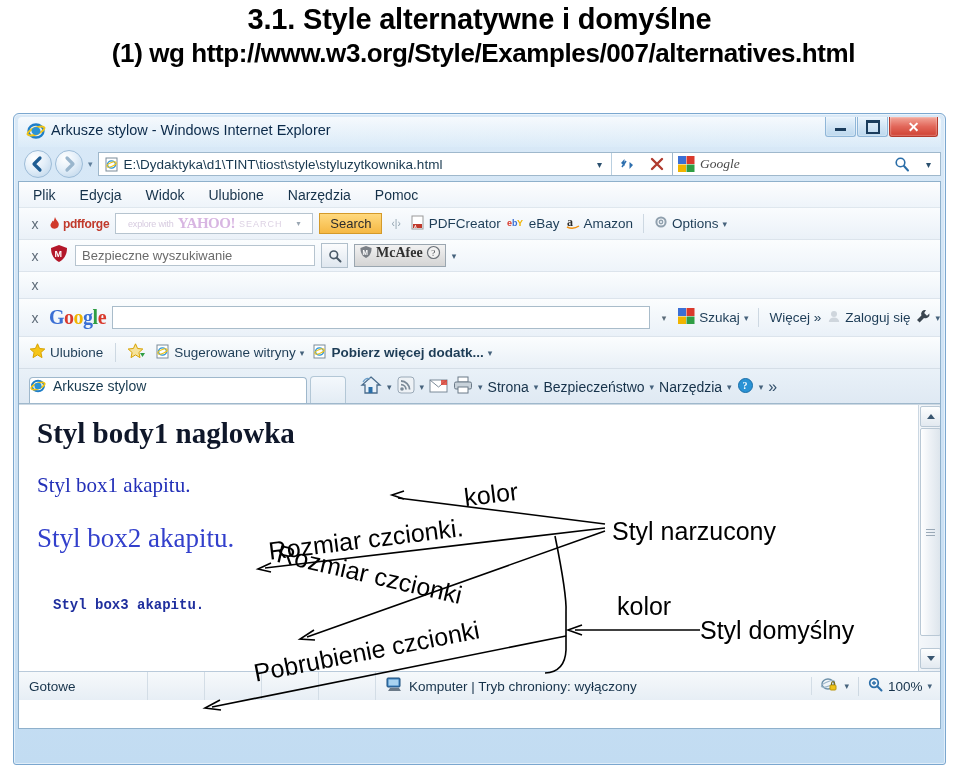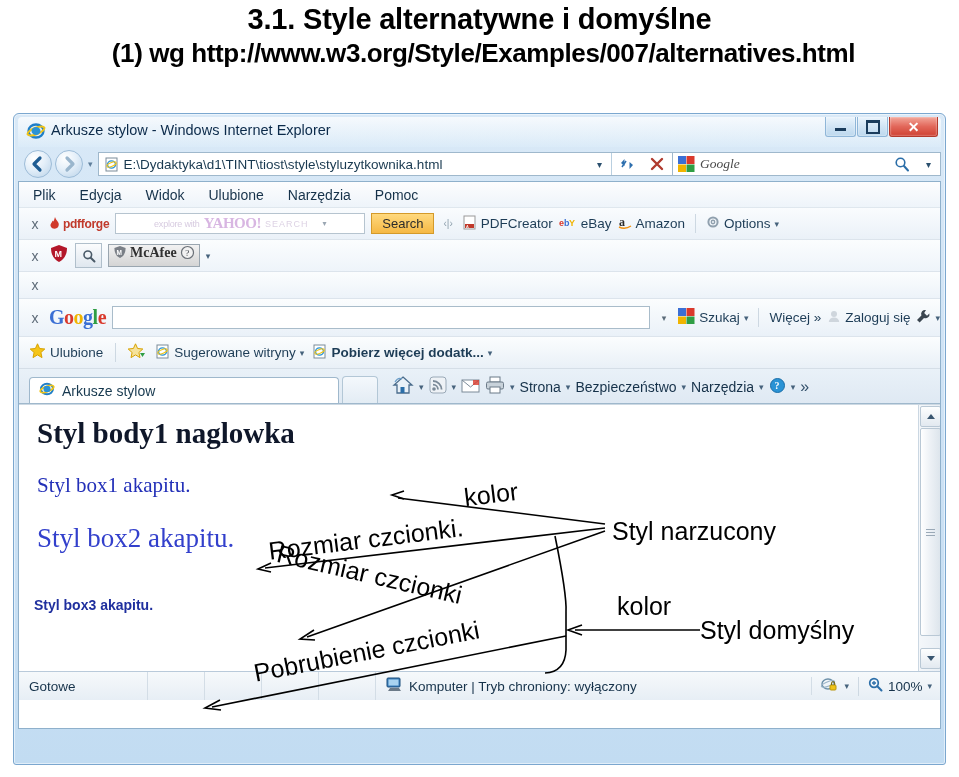--- a/index.html
+++ b/index.html
@@ -153,21 +153,21 @@
     height: 31px; display:flex; align-items:center;
     background: linear-gradient(to bottom,#fafcfe,#eaf1f8);
     border-bottom: 1px solid #dce4ec;
     padding-left: 8px; gap: 6px;
   }
   .tb-x { font-size:14px;color:#5e6b78; width:16px;text-align:center;cursor:default;}
   .pdfforge-mark { display:flex;align-items:center;gap:2px;}
   .pf-flame { width:12px;height:14px;}
   .pf-text { font-size:12px;color:#c0392b;font-weight:bold;letter-spacing:-0.3px;}
   .yahoo-field {
-    width: 250px;height:21px;background:#fff;border:1px solid #b6c4cf;
+    width: 198px;height:21px;background:#fff;border:1px solid #b6c4cf;
     display:flex;align-items:center;justify-content:center;gap:4px;box-sizing:border-box;
   }
   .yh-expl { font-size:9px;color:#d7cbe0;letter-spacing:-0.2px;}
   .yh-logo { font-size:15px;font-weight:bold;color:#d8b6e2;font-family:"Liberation Serif",serif;letter-spacing:-0.5px;}
   .yh-srch { font-size:9px;color:#ddd2e4;letter-spacing:1px;}
   .yh-caret{ font-size:8px;color:#9aa6b2;margin-left:10px;}
   .search-btn {
     height:21px; padding:0 10px; background: linear-gradient(to bottom,#ffd97e,#f5b844);
     border:1px solid #d49a2a; font-size:13px;color:#2b2b2b;
     display:flex;align-items:center; box-sizing:border-box;
@@ -214,22 +214,22 @@
     padding-left:10px;gap:8px;
   }
 
   .tab-row {
     height:34px;display:flex;align-items:flex-end;
     background:linear-gradient(to bottom,#e9f1f8,#dfe9f3);
     border-bottom:1px solid #9fb8cc;
     padding-left:10px;
   }
   .tab {
-    height:26px;width:310px;background:#fff;border:1px solid #9fb8cc;border-bottom:none;
-    border-radius:4px 4px 0 0;display:flex;align-items:center;gap:7px;padding-left:9px;box-sizing:border-box;
+    height:26px;width:278px;background:#fff;border:1px solid #9fb8cc;border-bottom:none;
+    border-radius:4px 4px 0 0;display:flex;gap:7px;box-sizing:border-box;
   }
   .tab-label { font-size:14px;color:#17394f;}
   .tab-new { height:26px;width:34px;background:linear-gradient(to bottom,#f4f8fc,#e3ecf4);border:1px solid #b3c7d6;border-bottom:none;border-radius:4px 4px 0 0;margin-left:3px;}
   .cmdbar { display:flex;align-items:center;gap:5px;margin-left:14px;padding-bottom:4px;}
   .cmd-text { font-size:14px;color:#16324a;white-space:nowrap;}
   .cmd-caret { font-size:9px;color:#46627c;}
 
   
   .viewport {
     position:relative;
@@ -248,22 +248,22 @@
     position:absolute; left:18px; top:68px;
     font-family:"Liberation Serif", serif;
     font-size:21px; color:#2330b8; white-space:nowrap;
   }
   .txt-p2 {
     position:absolute; left:18px; top:118px;
     font-family:"Liberation Serif", serif;
     font-size:27px; color:#3340cc; white-space:nowrap;text-align:center;
   }
   .txt-p3 {
-    position:absolute; left:15px; top:192px;
-    font-family:Liberation Sans, sans-serif; font-weight:bold;
+    position:absolute; left:34px; top:192px;
+    font-family:Liberation Mono, monospace; font-weight:bold;
     font-size:14px; color:#1f2f9e; white-space:nowrap;
   }
 
   
   .vscroll {
     position:absolute; right:0; top:0; width:21px; bottom:0;
     background: linear-gradient(to right,#f4f7fa,#e9eff5);
     border-left:1px solid #cbd7e2;
   }
   .sc-btn {
@@ -471,20 +471,23 @@
     </div>
 
     <div class="mcafee-row">
       <span class="tb-x">x</span>
       <span>
         <svg width="20" height="19" viewBox="0 0 20 19">
             <path d="M10 1 L18 4 C18 12 14 16 10 18 C6 16 2 12 2 4 Z" fill="#b3172a"></path>
             <text x="5.5" y="13" font-size="9" font-weight="bold" fill="#fff" font-family="Liberation Sans">M</text>
           </svg>
       </span>
+      <span class="mc-field">
+        <span class="mc-ph">Bezpieczne wyszukiwanie</span>
+      </span>
       <span class="mc-srchbtn">
         <svg width="14" height="14" viewBox="0 0 14 14">
             <circle cx="5.8" cy="5.8" r="3.8" fill="none" stroke="#4a5a68" stroke-width="1.6"></circle>
             <path d="M8.7 8.7 L12.5 12.5" stroke="#4a5a68" stroke-width="2" stroke-linecap="round"></path>
           </svg>
       </span>
       <span class="mc-badge">
         <span>
           <svg width="14" height="14" viewBox="0 0 14 14">
               <path d="M7 1 L12.6 3 C12.6 9 9.8 11.8 7 13 C4.2 11.8 1.4 9 1.4 3 Z" fill="#7a7f86"></path>

